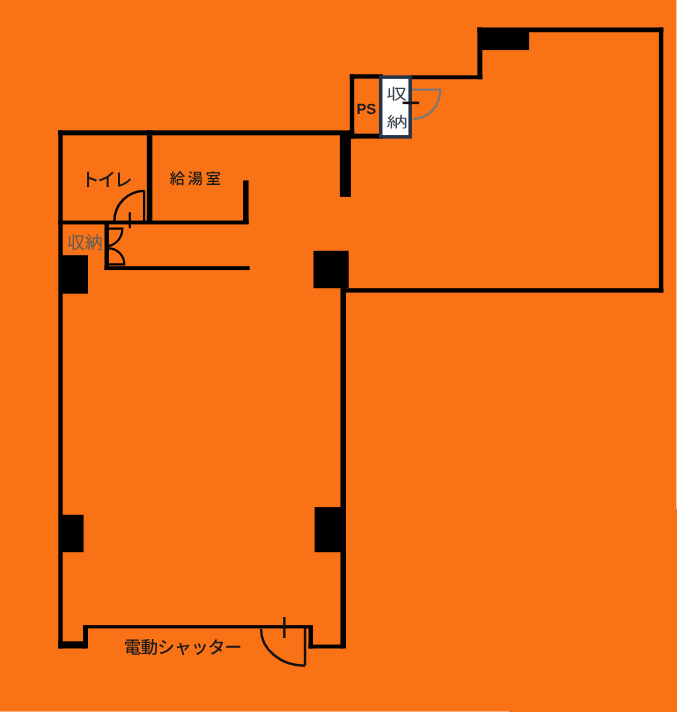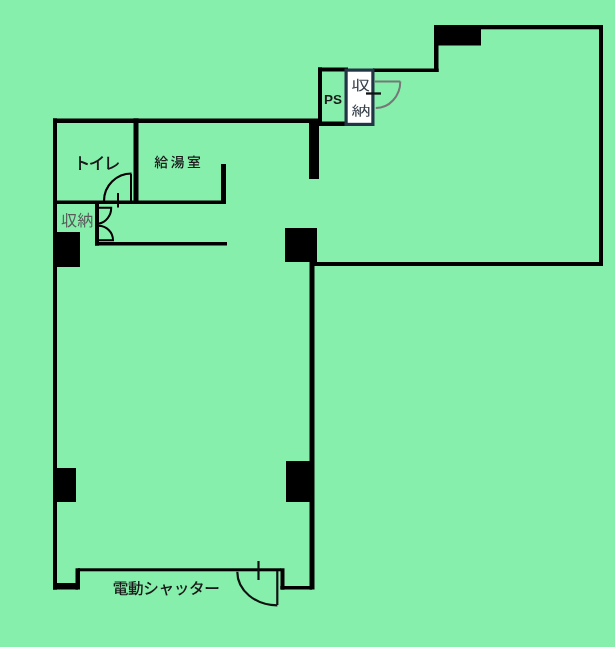--- a/index.html
+++ b/index.html
@@ -1,16 +1,16 @@
 <!DOCTYPE html>
 <html><head>
 <meta charset="utf-8">
 <style>
   html,body{margin:0;padding:0;background:#ffffff;}
-  .wrap{width:615px;height:647px;position:relative;background:#86efac;overflow:hidden;}
+  .wrap{width:615px;height:647px;position:relative;background:#f97316;overflow:hidden;}
   svg{position:absolute;left:0;top:0;}
   text{font-family:"Liberation Sans",sans-serif;fill:#1a1a1a;}
 </style>
 </head>
 <body>
 <div class="wrap">
 <svg width="615" height="647" viewBox="0 0 615 647">
 
   <rect x="53" y="118.5" width="4" height="471" fill="#000"></rect>
 

